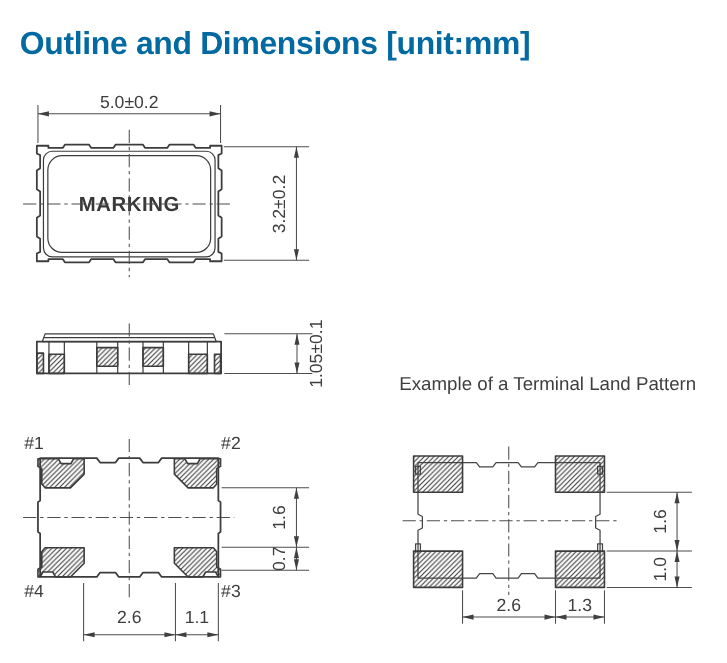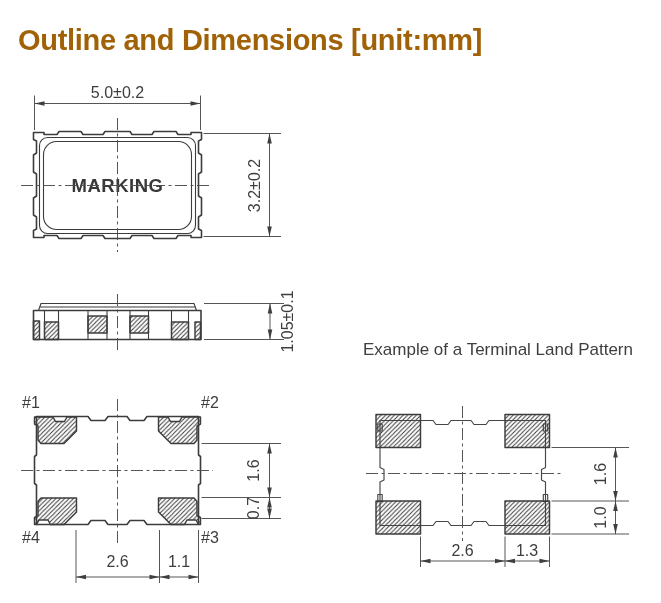--- a/index.html
+++ b/index.html
@@ -2,21 +2,21 @@
 <html><head>
 <meta charset="utf-8">
 <style>
   html,body{margin:0;padding:0;}
   body{
     width:661px;height:603px;background:#ffffff;position:relative;overflow:hidden;
     font-family:"Liberation Sans", sans-serif;
   }
   #title{
     position:absolute;left:18px;top:24px;margin:0;
-    font-size:29px;font-weight:700;letter-spacing:-0.3px;color:#a16207;
+    font-size:29px;font-weight:700;letter-spacing:-0.3px;color:#0369a1;
     font-family:"Liberation Sans", sans-serif;white-space:nowrap;
   }
   #drawing{position:absolute;left:0;top:0;}
   .outline{fill:none;stroke:#3c3c3c;stroke-width:1.6;stroke-linejoin:round;}
   .thin{fill:none;stroke:#3c3c3c;stroke-width:1.1;stroke-linejoin:round;}
   .lpoutline{fill:none;stroke:#464646;stroke-width:1.15;stroke-linejoin:round;}
   .pad{fill:url(#hatch);stroke:#3c3c3c;stroke-width:1.45;stroke-linejoin:round;}
   .dimline{stroke:#4d4d4d;stroke-width:0.95;fill:none;}
   .cline{stroke:#4d4d4d;stroke-width:0.95;fill:none;stroke-dasharray:12 3.5 3 3.5;}
   .ah{fill:#3f3f3f;stroke:none;}

